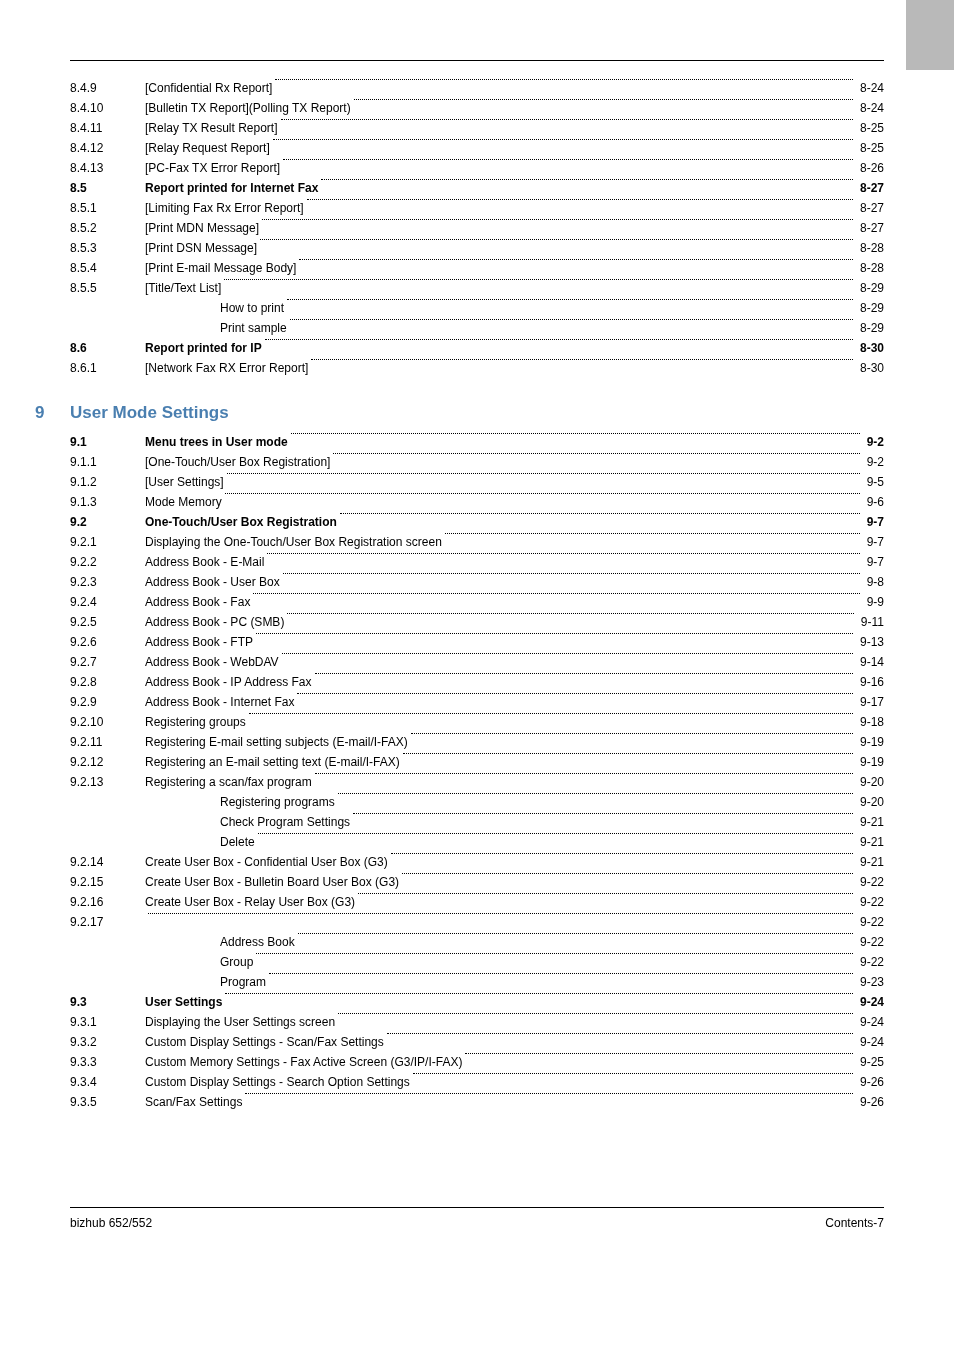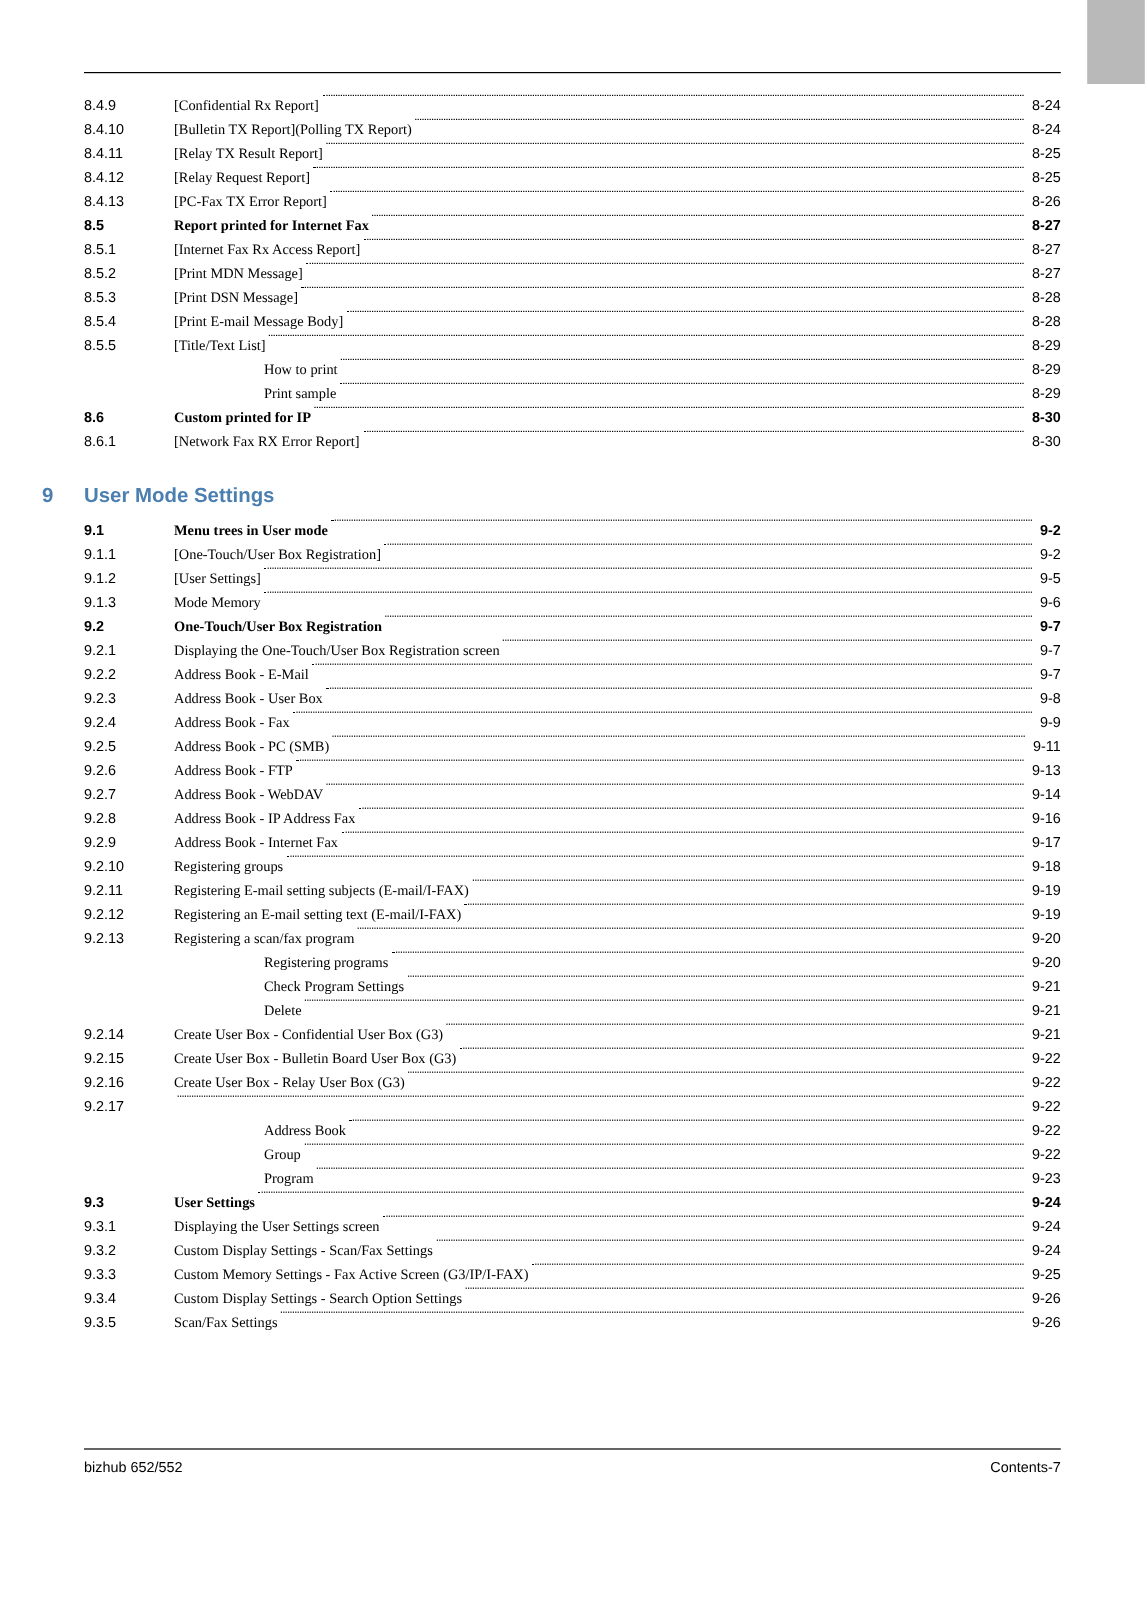--- a/index.html
+++ b/index.html
@@ -33,21 +33,20 @@
     font-size: 12px;
     margin: 2px 0;
     line-height: 1.5;
   }
   .toc-num {
     width: 75px;
     flex: 0 0 75px;
   }
   .toc-title {
     white-space: nowrap;
-    font-family: Liberation Serif, serif;
   }
   .dots {
     flex: 1;
     border-bottom: 1.2px dotted #000;
     margin: 0 3px 3px 3px;
     min-width: 10px;
   }
   .toc-page {
     white-space: nowrap;
     text-align: right;
@@ -129,21 +128,21 @@
         <span class="toc-page"> 8-26</span>
       </div>
       <div class="toc-line bold">
         <span class="toc-num">8.5</span>
         <span class="toc-title">Report printed for Internet Fax</span>
         <span class="dots"></span>
         <span class="toc-page"> 8-27</span>
       </div>
       <div class="toc-line">
         <span class="toc-num">8.5.1</span>
-        <span class="toc-title">[Internet Fax Rx Access Report]</span>
+        <span class="toc-title">[Limiting Fax Rx Error Report]</span>
         <span class="dots"></span>
         <span class="toc-page"> 8-27</span>
       </div>
       <div class="toc-line">
         <span class="toc-num">8.5.2</span>
         <span class="toc-title">[Print MDN Message]</span>
         <span class="dots"></span>
         <span class="toc-page"> 8-27</span>
       </div>
       <div class="toc-line">
@@ -171,21 +170,21 @@
         <span class="toc-page"> 8-29</span>
       </div>
       <div class="toc-line sub">
         <span class="toc-num"></span>
         <span class="toc-title">Print sample</span>
         <span class="dots"></span>
         <span class="toc-page"> 8-29</span>
       </div>
       <div class="toc-line bold">
         <span class="toc-num">8.6</span>
-        <span class="toc-title">Custom printed for IP</span>
+        <span class="toc-title">Report printed for IP</span>
         <span class="dots"></span>
         <span class="toc-page"> 8-30</span>
       </div>
       <div class="toc-line">
         <span class="toc-num">8.6.1</span>
         <span class="toc-title">[Network Fax RX Error Report]</span>
         <span class="dots"></span>
         <span class="toc-page"> 8-30</span>
       </div>
     </div>

